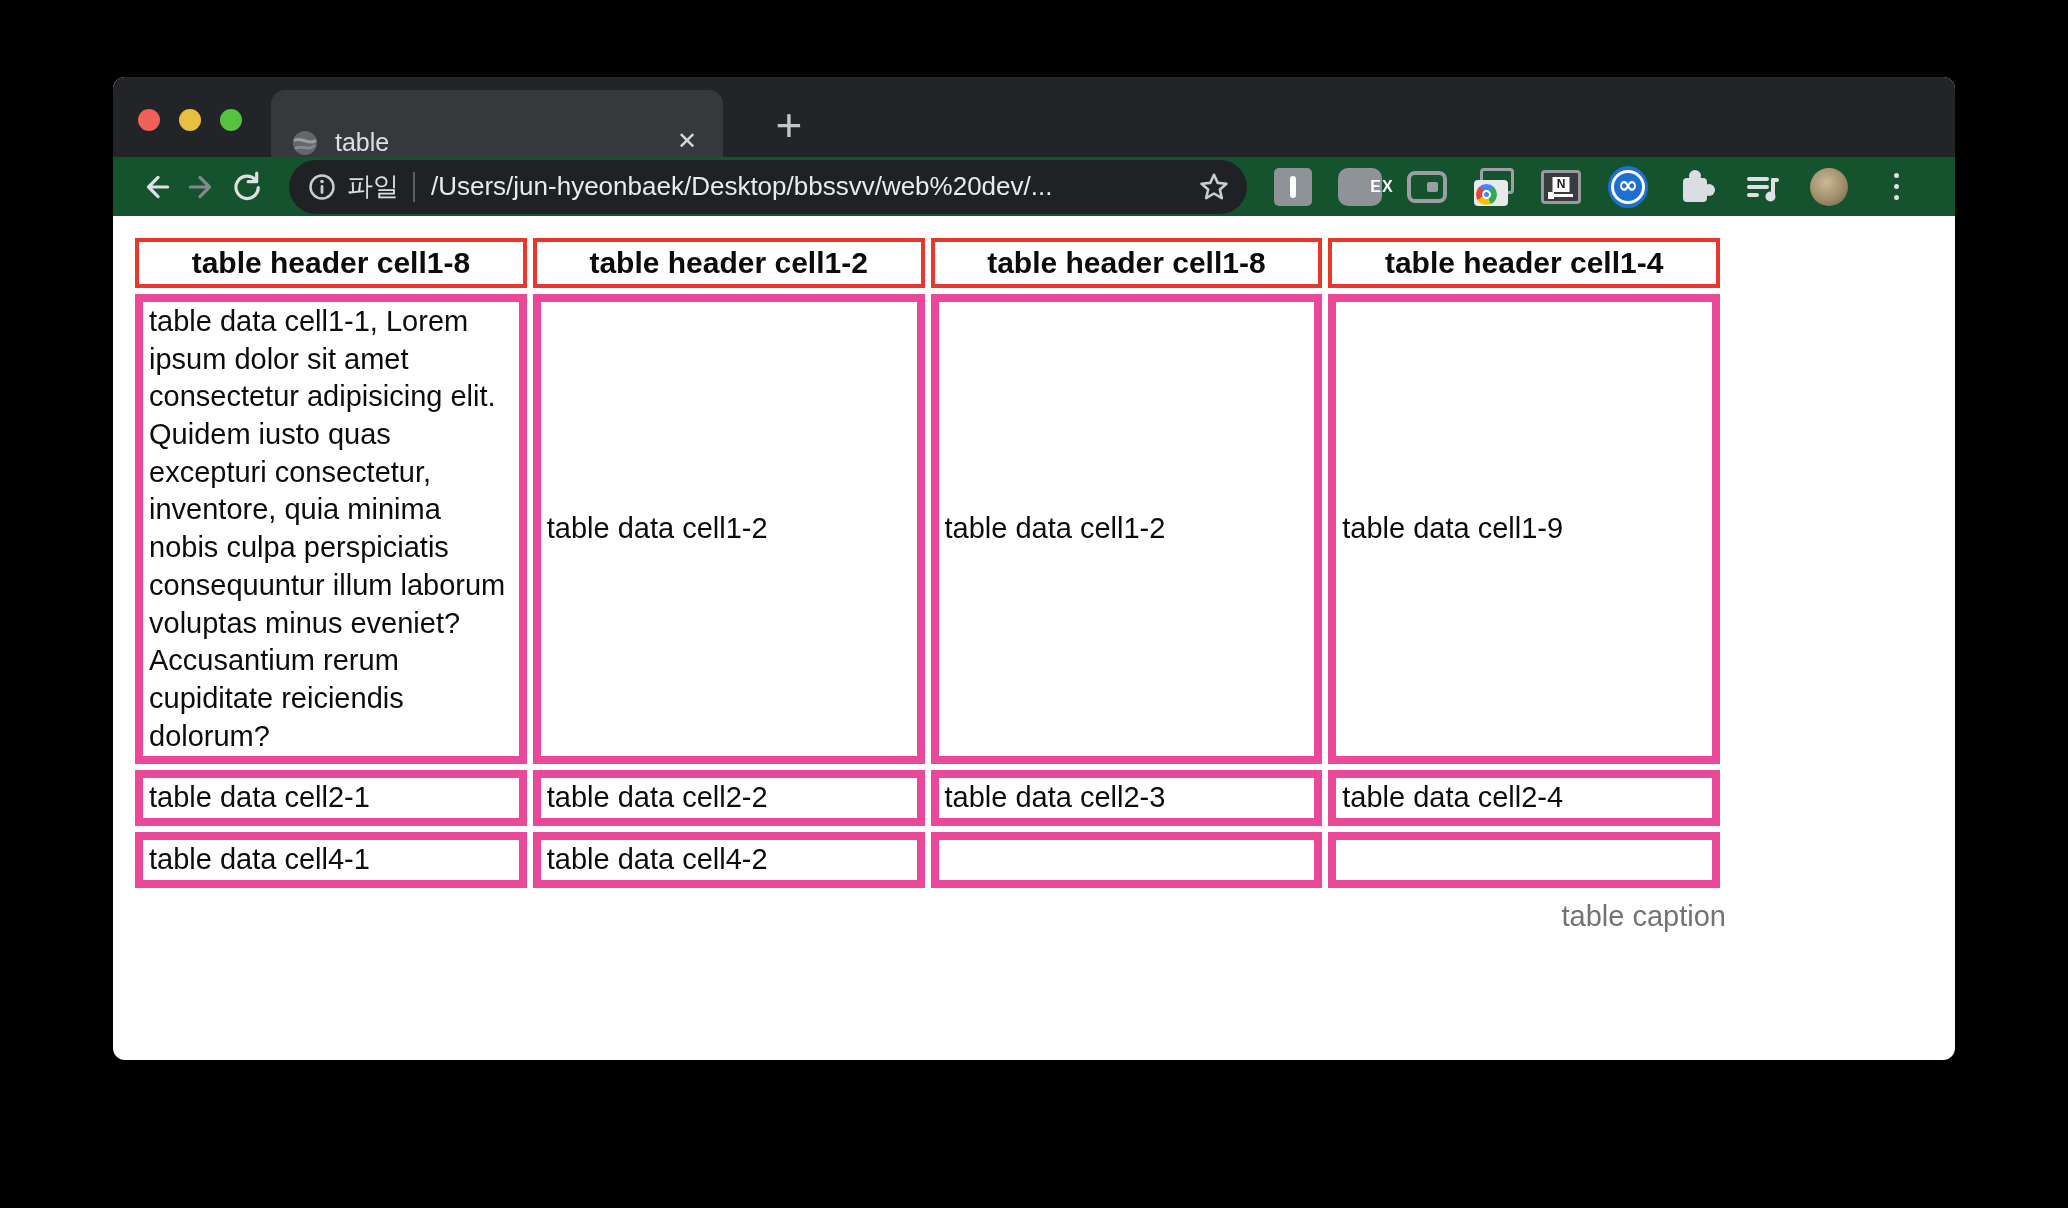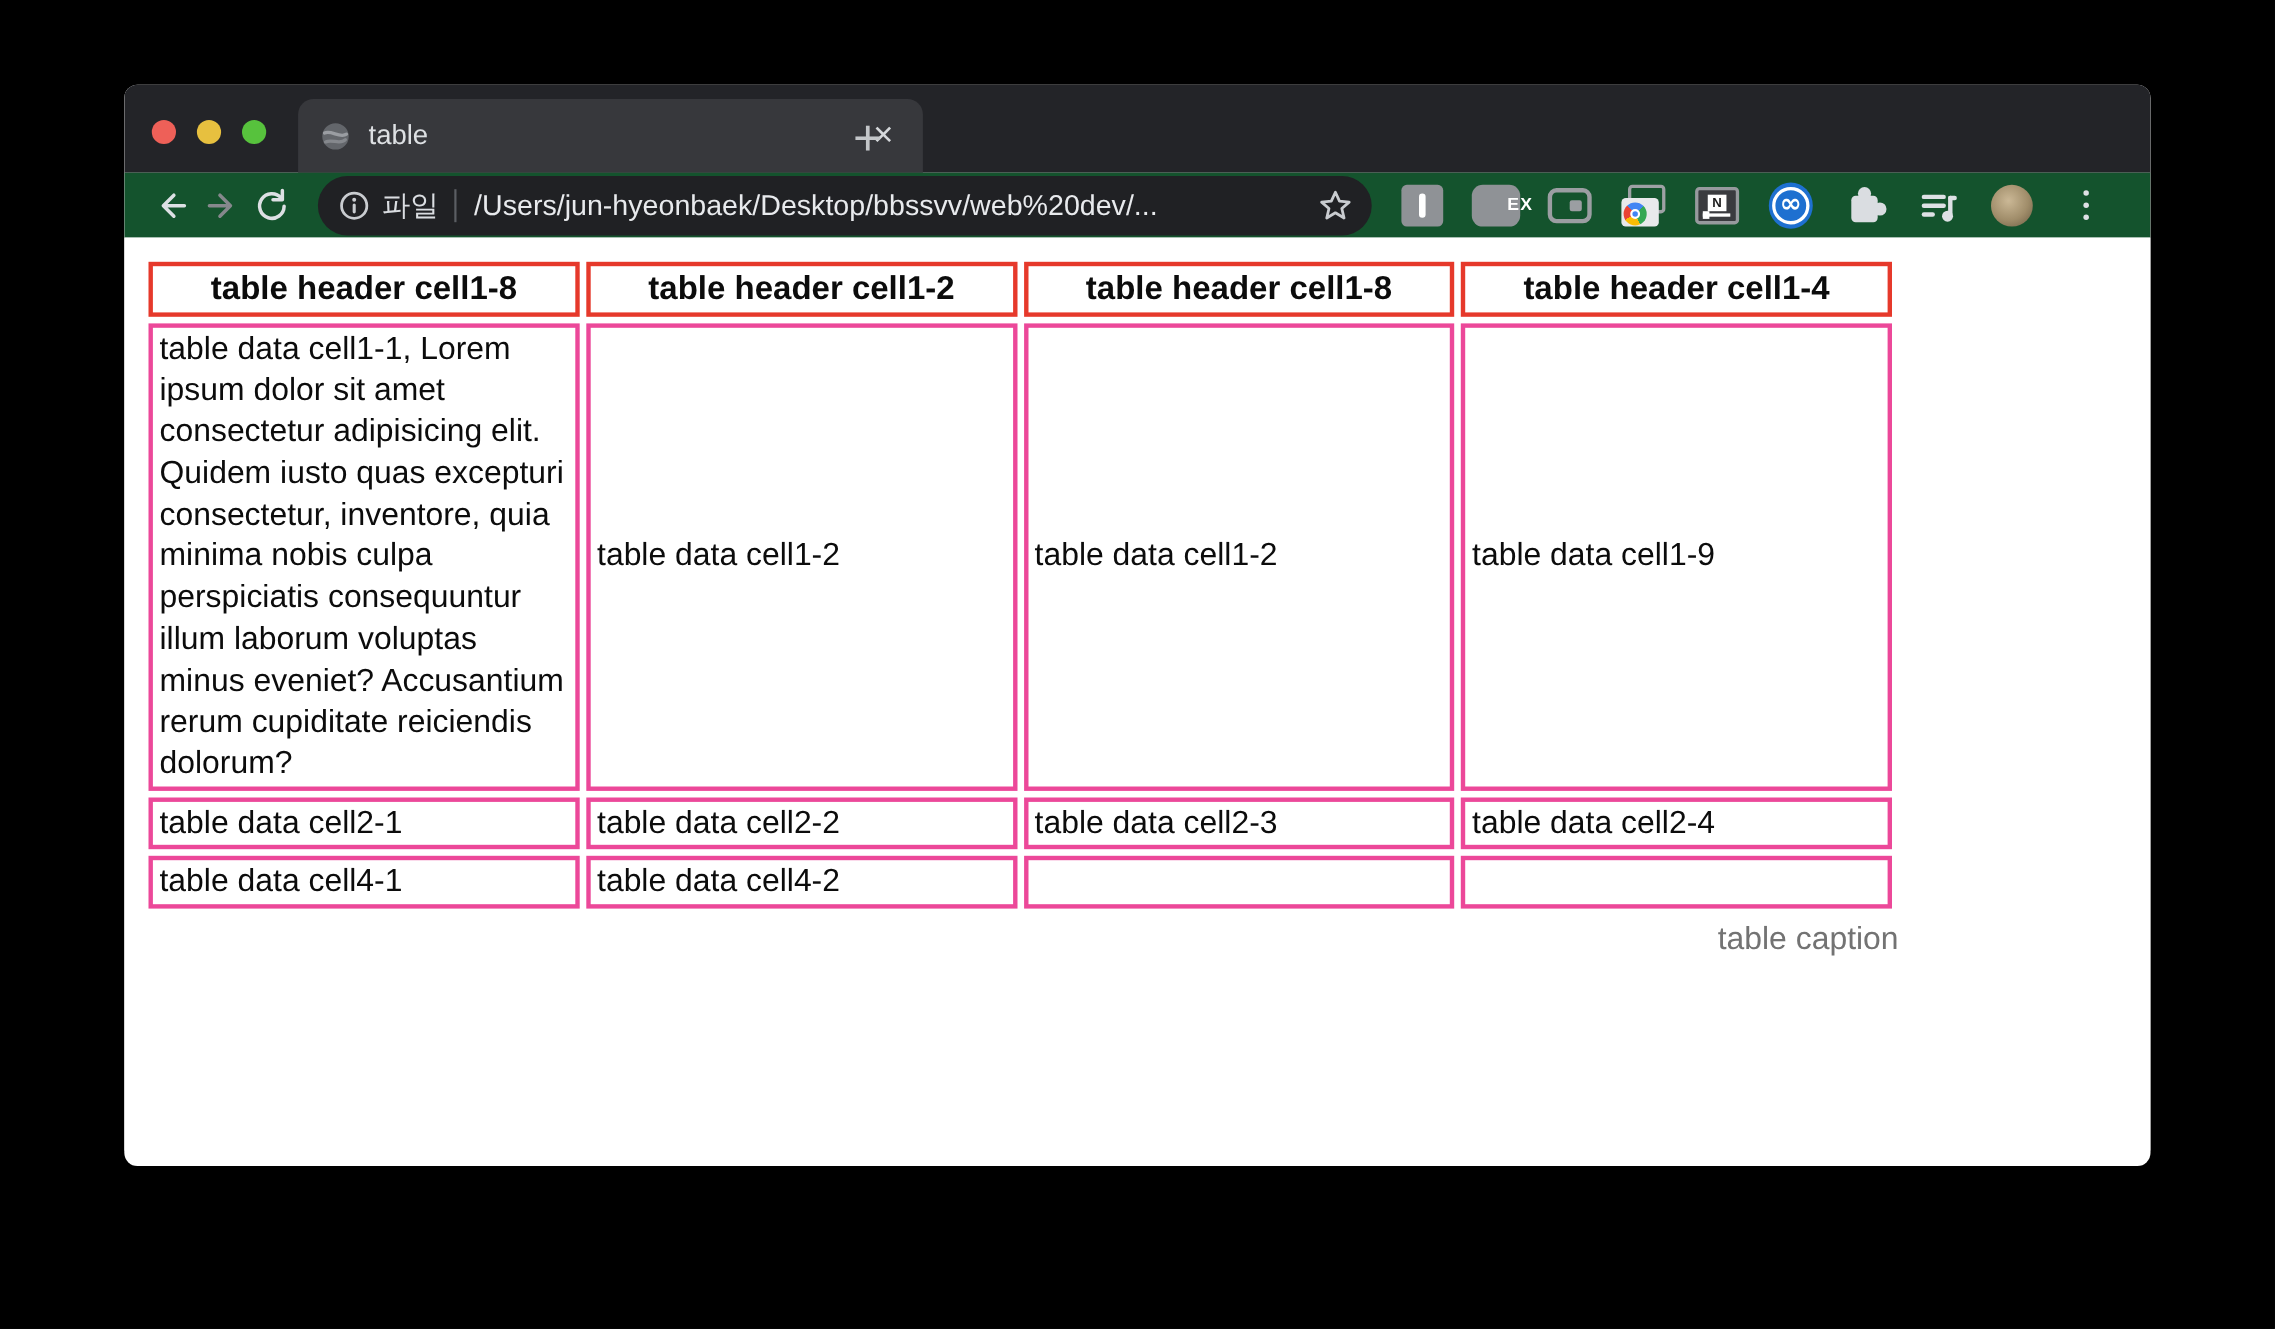--- a/index.html
+++ b/index.html
@@ -12,22 +12,22 @@
     border-radius:12px;overflow:hidden;background:#fff;box-shadow:0 18px 60px rgba(0,0,0,.6);}
 
   
   .titlebar{position:relative;height:80px;background:#232428;}
   .lights{position:absolute;left:25px;top:32px;display:flex;gap:19px;}
   .light{width:22px;height:22px;border-radius:50%;}
   .light.red{background:#ee6058;}
   .light.yellow{background:#e7c03f;}
   .light.green{background:#57c23d;}
 
-  .tab{position:absolute;left:158px;top:13px;width:568px;height:67px;background:#37383c;
-    border-radius:14px 14px 0 0;display:flex;align-items:center;padding:0 20px;}
+  .tab{position:absolute;left:158px;top:13px;width:452px;height:67px;background:#37383c;
+    border-radius:14px 14px 0 0;display:flex;align-items:flex-end;padding:0 20px;}
   .favicon{width:28px;height:28px;flex:0 0 auto;}
   .tab-title{margin-left:16px;font-size:25px;color:#dde0e3;flex:1;white-space:nowrap;overflow:hidden;}
   .tab-close{font-size:24px;color:#d5d8db;padding:2px 6px;cursor:default;}
   .newtab{position:absolute;left:652px;top:24px;width:48px;height:48px;display:flex;
     align-items:center;justify-content:center;font-size:46px;font-weight:300;color:#c3c6c9;}
 
   
   .navbar{position:relative;height:59px;background:#14532d;display:flex;align-items:center;padding:0 20px 0 22px;}
   .navbtn{width:44px;height:44px;display:flex;align-items:center;justify-content:center;flex:0 0 auto;}
 
@@ -69,21 +69,21 @@
   .dots{display:flex;flex-direction:column;gap:6px;align-items:center;}
   .dots i{width:5px;height:5px;border-radius:50%;background:#dee1e5;}
 
   
   .page{position:relative;height:830px;background:#fff;padding:16px;color:#0c0c0c;}
   table.demo{border-collapse:separate;border-spacing:6px;table-layout:fixed;width:1597px;
     font-size:29px;color:#0c0c0c;}
   table.demo caption{caption-side:bottom;text-align:right;font-size:29px;padding-top:6px;color:#737373;}
   table.demo th{border:4px solid #e6392b;font-size:30px;font-weight:700;text-align:center;
     padding:3px 6px;height:50px;}
-  table.demo td{border:4px solid #ec4899;padding:1px 6px;line-height:1.3;vertical-align:middle;}
+  table.demo td{border:8px solid #ec4899;padding:1px 6px;line-height:1.3;vertical-align:middle;}
   tr.tall td{height:422px;}
   td.lorem{vertical-align:top;line-height:1.3;}
   tr.short td{height:44px;}
   td.ghost{border:none;}
 </style>
 </head>
 <body>
 
 <div class="stage">
   <div class="window">

